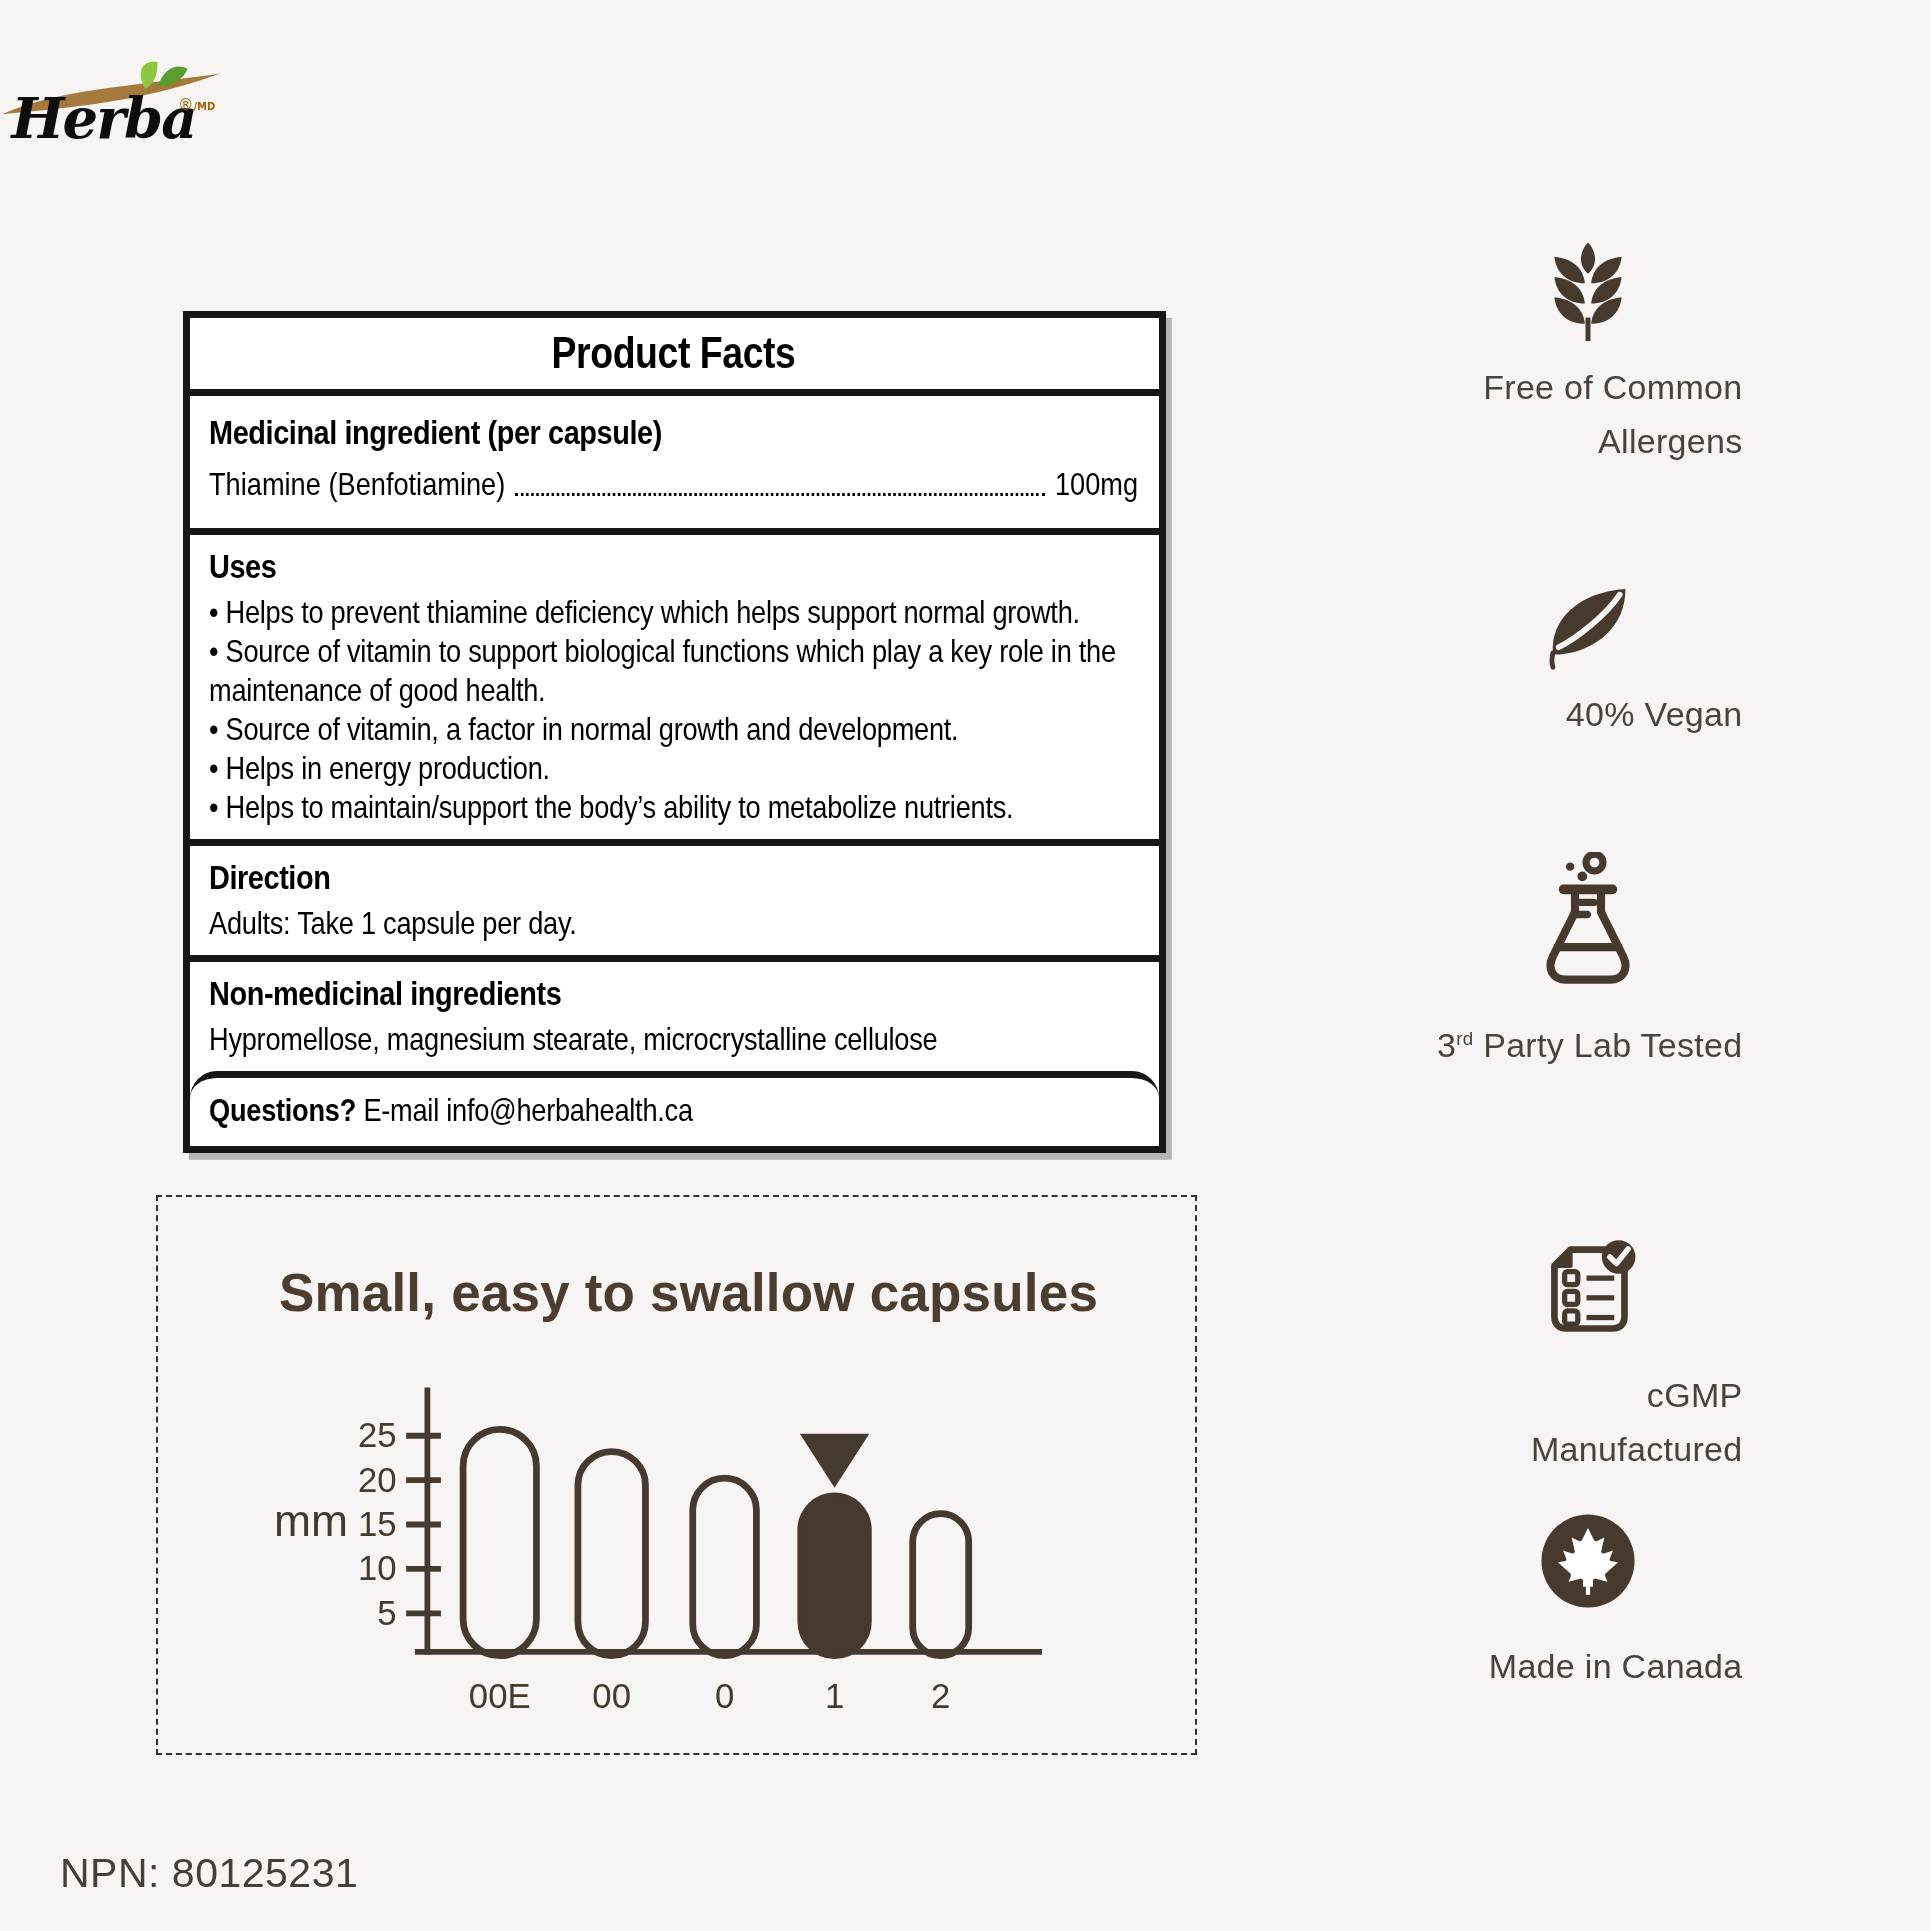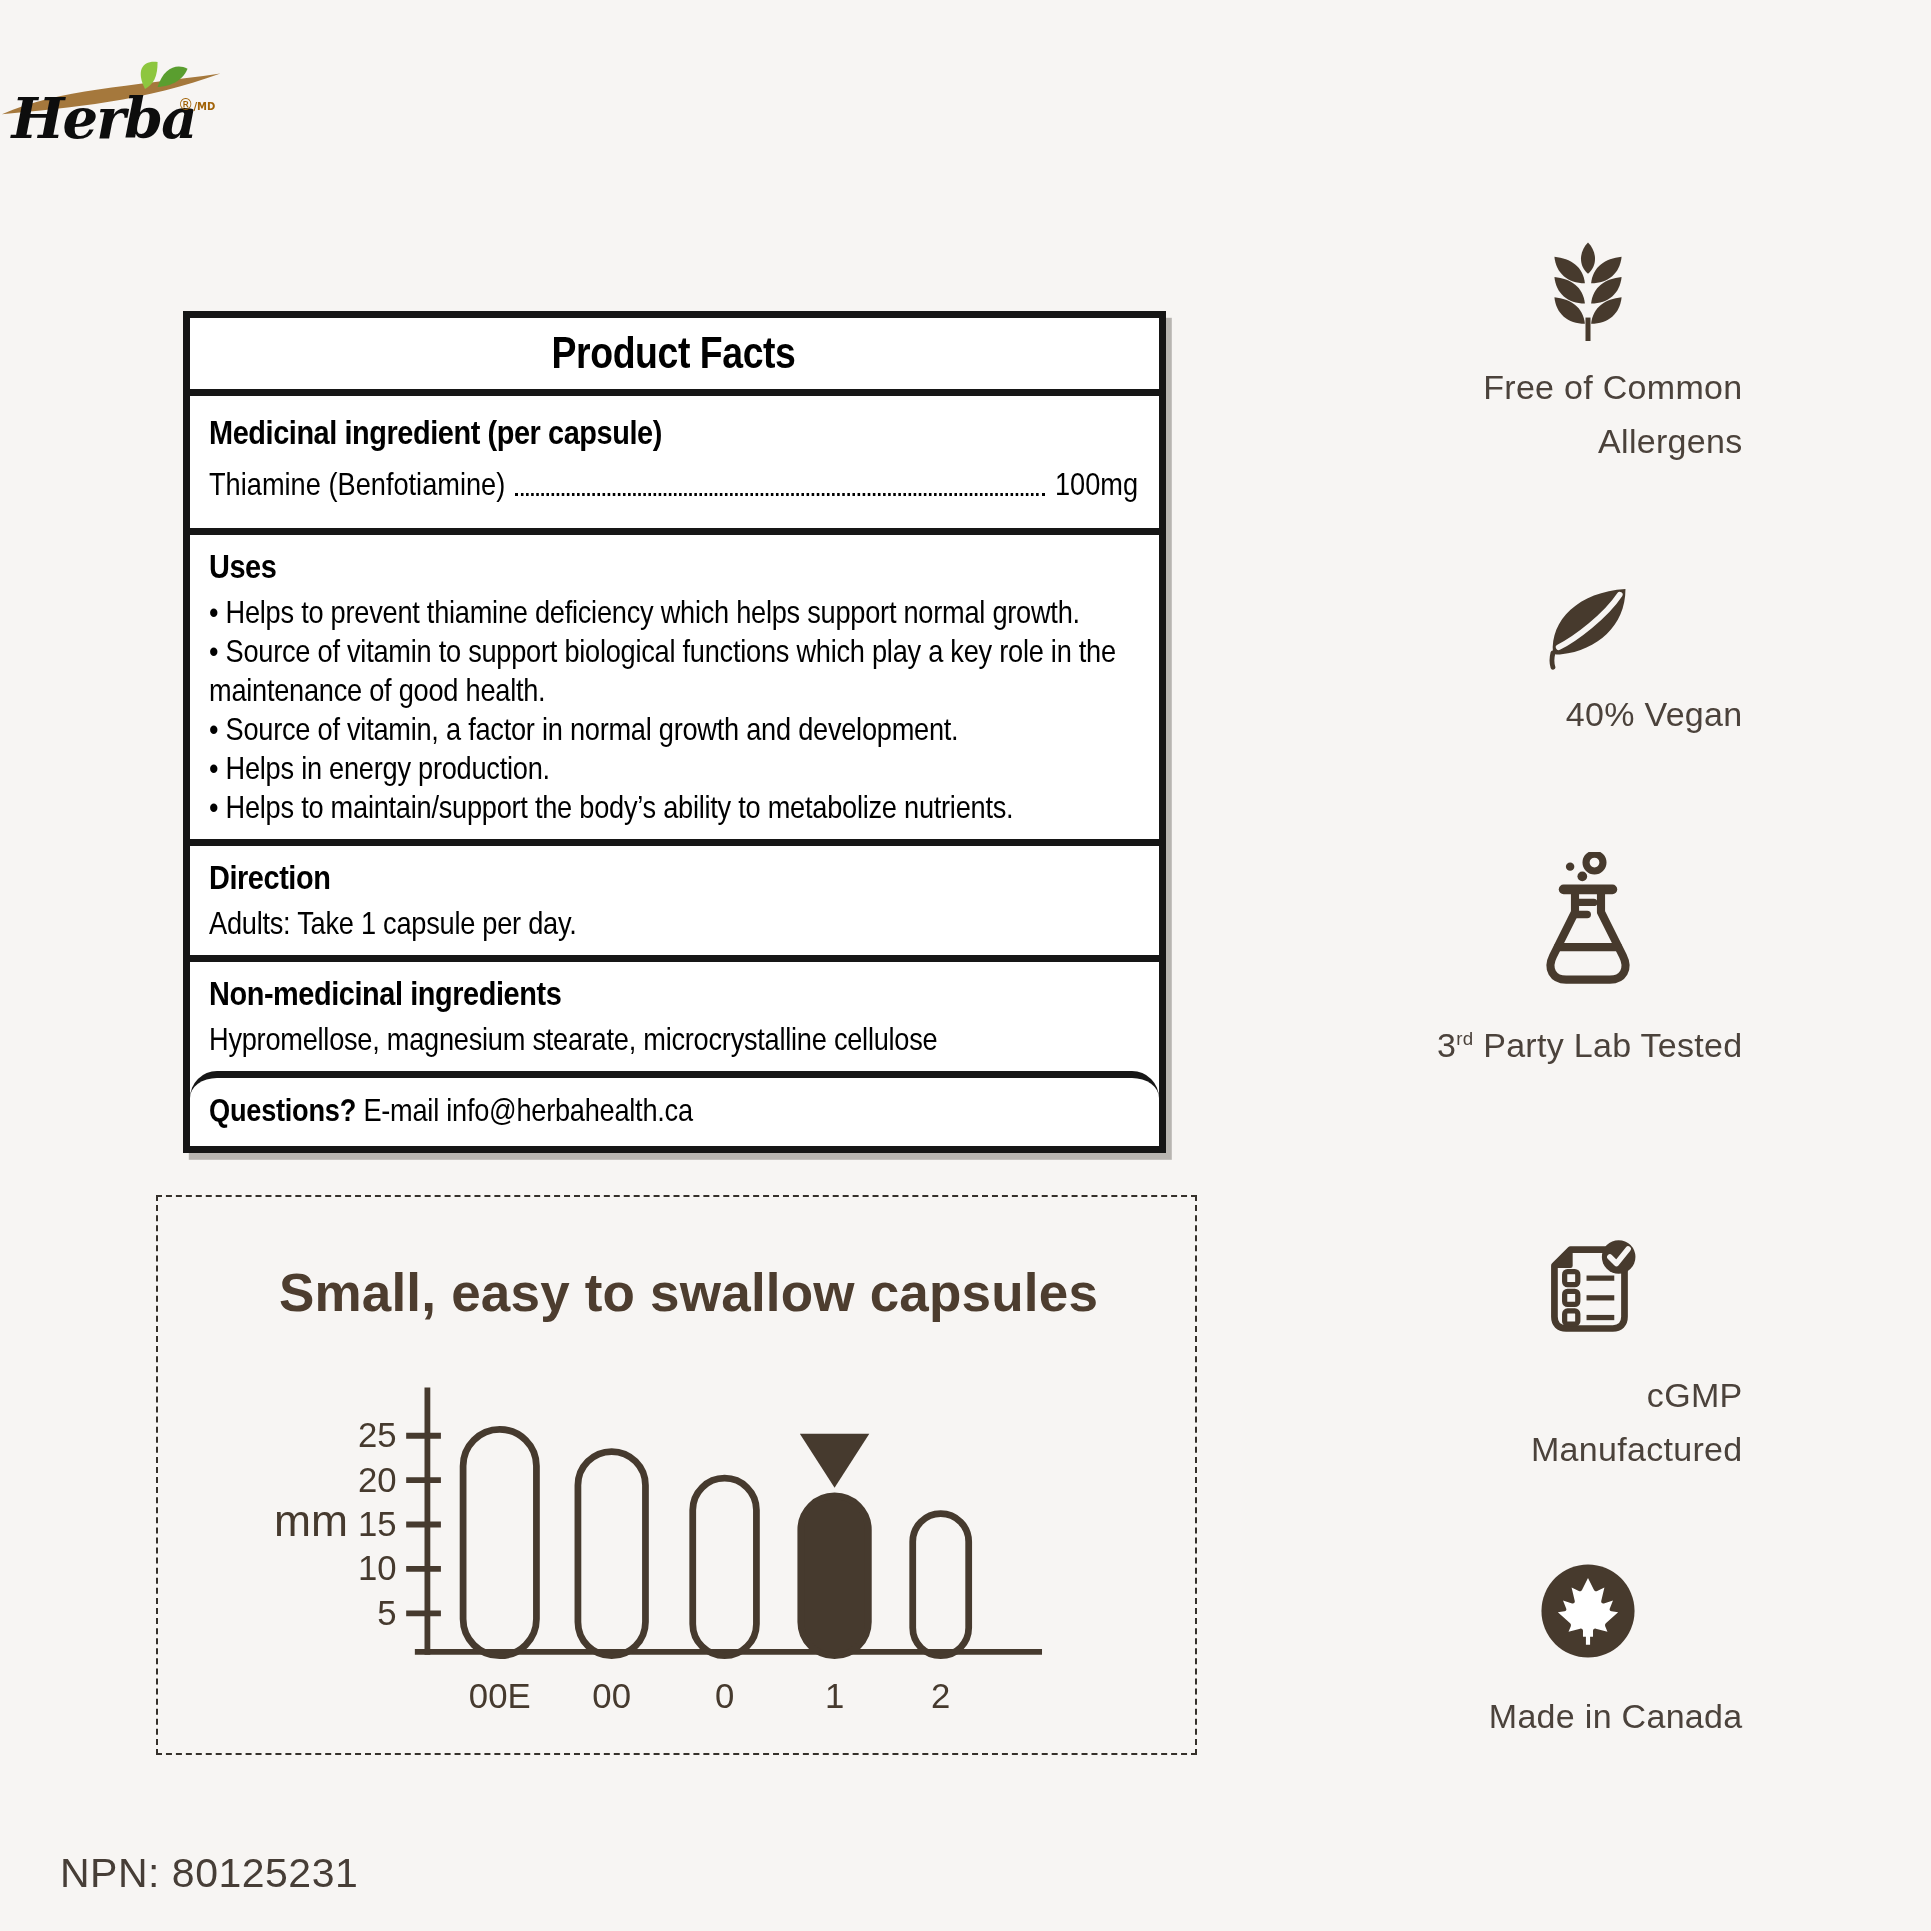--- a/index.html
+++ b/index.html
@@ -35,21 +35,21 @@
   .leader{flex:1;border-bottom:3.9px dotted #000;margin:0 11.6px 8.7px 11.6px;height:0;}
   .use-item{font-size:32px;line-height:39px;letter-spacing:-0.3px;}
   .pf-q-label{font-weight:bold;}
 
   
   .badges{position:absolute;left:1421px;top:0;width:334px;color:var(--icon-brown,#473a2d);}
   .badge{position:absolute;left:0;width:334px;display:flex;flex-direction:column;align-items:center;}
   .badge-label{margin-top:17.4px;width:309px;text-align:right;font-size:34px;line-height:54px;
     color:var(--text-brown,#4b423b);letter-spacing:0.3px;}
   .badge-label sup{font-size:0.55em;vertical-align:super;}
-  .b1{top:239px;} .b2{top:579px;} .b3{top:852px;} .b4{top:1238px;} .b5{top:1562px;}
+  .b1{top:239px;} .b2{top:579px;} .b3{top:852px;} .b4{top:1238px;} .b5{top:1512px;}
   .b4 .badge-label{margin-top:22px;} .b5 .badge-label{margin-top:29px;}
 
   
   .capsule-panel{position:absolute;left:156px;top:1195px;width:1041px;height:560px;
     box-sizing:border-box;border:2.9px dashed var(--panel-border,#35302a);}
   .panel-title{position:absolute;top:53px;left:0;width:100%;margin:12px;text-align:center;
     font-size:53px;font-weight:bold;color:var(--title-brown,#4d3d2f);letter-spacing:0.2px;}
   #capsule-chart{position:absolute;left:75px;top:177px;}
 
   .npn{position:absolute;left:60px;top:1850px;font-size:41px;color:#473e37;letter-spacing:0.5px;text-align:right;}

